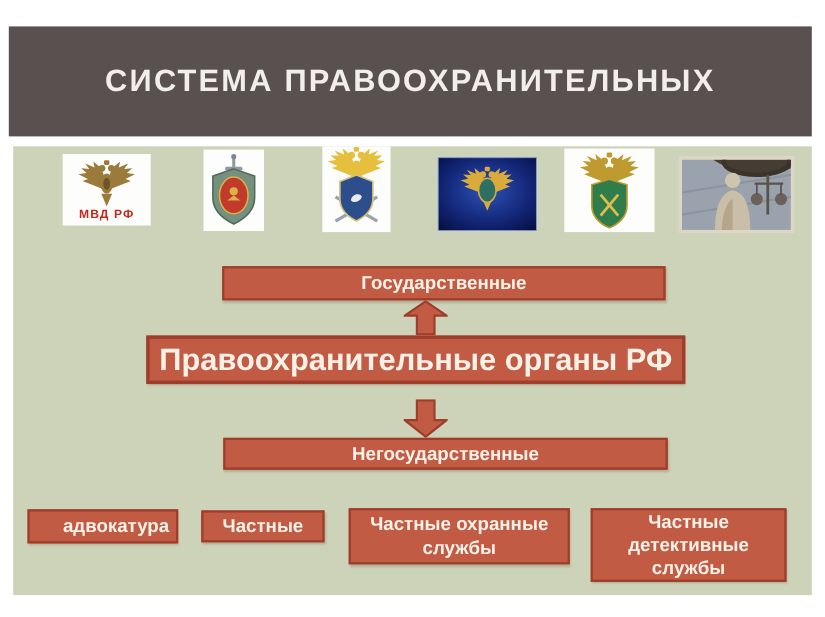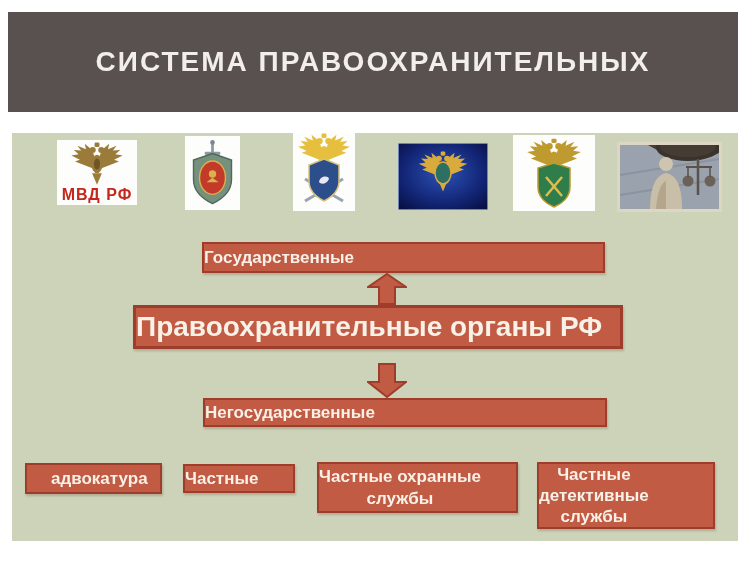--- a/index.html
+++ b/index.html
@@ -7,47 +7,47 @@
     --box-fill:#c15b44; --box-border:#9e3d2b; --box-text:#f8f1e8;
     --title-text:#f1eeeb; --mvd-caption:#c5271c;
   }
   html,body{margin:0;padding:0;}
   body{
     width:750px;height:561px;background:var(--page-bg);
     font-family:"Liberation Sans","DejaVu Sans",sans-serif;
     position:relative;overflow:hidden;
   }
   .title-bar{
-    position:absolute;left:8px;top:12px;width:730px;height:100px;
+    position:absolute;left:8px;top:24px;width:730px;height:100px;
     background:var(--header-bg);
     display:flex;flex-direction:column;align-items:center;justify-content:center;gap:7px;
   }
   .title-line{
     color:var(--title-text);font-size:28px;font-weight:bold;
     letter-spacing:2px;line-height:1;white-space:nowrap;
   }
   .content{
     position:absolute;left:12px;top:133px;width:726px;height:408px;
     background:var(--content-bg);
   }
   .emblem-card{
     position:absolute;background:#fdfdfc;display:flex;flex-direction:column;
     align-items:center;justify-content:center;box-sizing:border-box;
   }
   .emblem-caption{
-    font-size:16px;font-weight:bold;color:var(--mvd-caption);
+    font-size:11px;font-weight:bold;color:var(--mvd-caption);
     letter-spacing:1px;line-height:1;margin-top:1px;
   }
   .photo-card{
     position:absolute;box-sizing:border-box;border:3px solid #ddd6c5;overflow:hidden;
   }
   .db{
     position:absolute;box-sizing:border-box;background:var(--box-fill);
     border:2px solid var(--box-border);color:var(--box-text);font-weight:bold;
-    display:flex;align-items:center;text-align:center;
+    display:flex;align-items:center;justify-content:center;text-align:center;
     box-shadow:1px 2px 2px rgba(90,60,40,0.25);
   }
   .db.small{font-size:17px;}
   .db.root{font-size:28px;border-width:3px;}
   .leaf-label{white-space:pre-line;line-height:1.25;}
   .arrow{position:absolute;}
   .arrow-shape{fill:var(--box-fill);stroke:var(--box-border);stroke-width:2;stroke-linejoin:miter;}
   .hidden-defs{position:absolute;width:0;height:0;}
 </style>
 </head>

